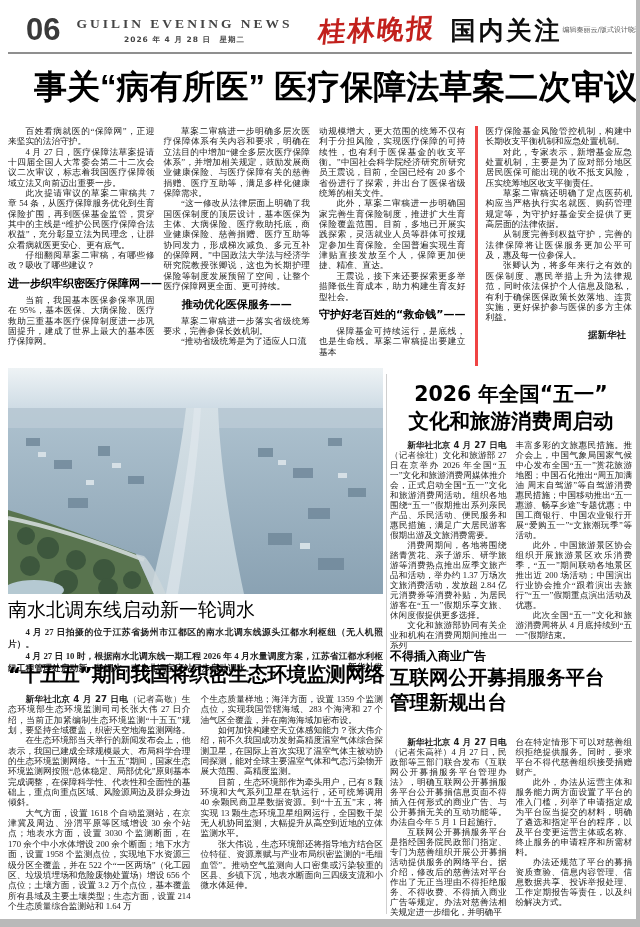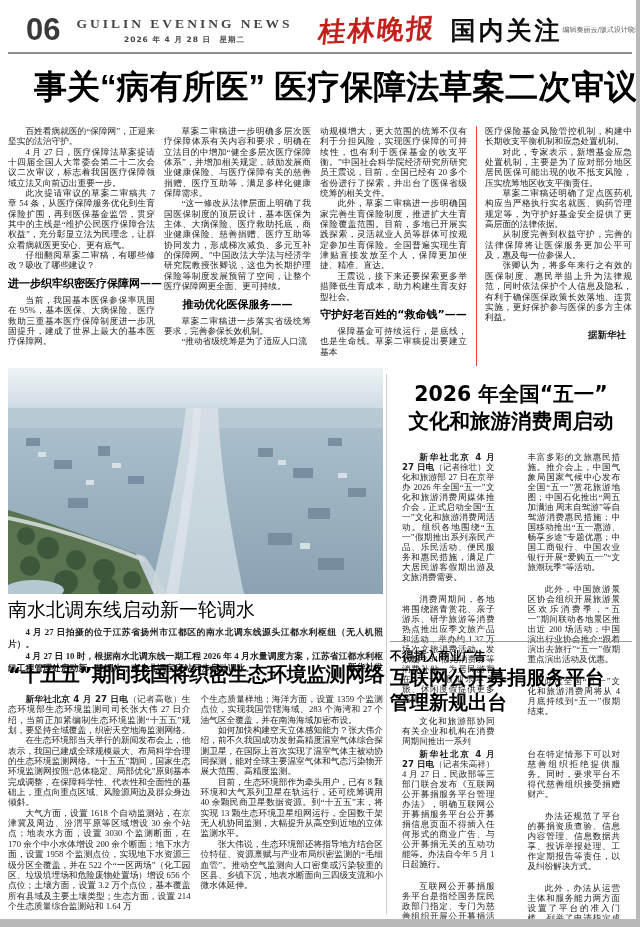--- a/index.html
+++ b/index.html
@@ -16,21 +16,21 @@
   .logo{font-family:"DejaVu Sans",sans-serif;font-size:27px;font-weight:900;color:#c2201c;transform:skewX(-8deg) rotate(-2deg);letter-spacing:2px;white-space:nowrap;}
   .section{font-family:"DejaVu Sans",sans-serif;font-size:25px;font-weight:900;color:#0d0d0d;margin-left:16px;letter-spacing:3px;white-space:nowrap;}
   .credits{margin-left:auto;font-size:7px;color:#5a5a5a;white-space:nowrap;font-family:"DejaVu Sans",sans-serif;}
   .hdr-rule{position:absolute;top:52px;left:8px;right:4px;height:2px;background:#8f8f8f;}
 
   
   .lead-hl{position:absolute;top:58px;left:0;width:636px;height:58px;line-height:58px;text-align:center;
     font-family:"Liberation Sans","DejaVu Sans",sans-serif;font-size:33px;font-weight:900;color:#000;white-space:nowrap;padding-left:34px;}
   .lead{position:absolute;top:126px;left:8px;width:624px;height:240px;display:flex;gap:9px;}
   .lcol{flex:1;min-width:0;}
-  .lcol.rule{border-left:1px solid #ef4444;padding-left:8px;}
+  .lcol.rule{border-left:3px solid #ef4444;padding-left:8px;}
   p.b{font-size:8.7px;line-height:10.35px;text-align:justify;text-indent:2em;margin:0;color:#222;}
   p.b.cont{text-indent:0;}
   .sub{font-family:"DejaVu Sans",sans-serif;font-weight:bold;font-size:11px;text-align:center;margin:5px 0 4px;color:#000;white-space:nowrap;}
   .byline{font-family:"DejaVu Sans",sans-serif;font-weight:bold;font-size:9.5px;text-align:right;margin-top:6px;padding-right:6px;}
 
   
   .photo{position:absolute;top:368px;left:8px;width:375px;height:226px;overflow:hidden;background:#9db3c2;}
   .water-hl{position:absolute;top:597px;left:8px;width:375px;font-family:"DejaVu Sans",sans-serif;font-size:19px;font-weight:400;color:#000;white-space:nowrap;}
   .caption{position:absolute;top:626px;left:8px;width:375px;}
   p.cap{font-size:8.8px;line-height:12px;text-align:justify;text-indent:2em;margin:0;font-weight:bold;color:#222;}
@@ -41,21 +41,21 @@
   .eco-body{position:absolute;top:694px;left:8px;width:375px;height:222px;display:flex;gap:10px;}
   .ecol{flex:1;min-width:0;}
   .dl{font-weight:bold;font-family:"DejaVu Sans",sans-serif;}
   .rep{color:#333;}
 
   
   .vrule{position:absolute;left:386px;top:374px;height:540px;width:1px;background:#cfcfcf;}
   .may-hl{position:absolute;top:381px;left:390px;width:242px;text-align:center;font-family:"DejaVu Sans",sans-serif;font-size:20.5px;font-weight:900;line-height:27px;color:#000;white-space:nowrap;}
   .may-body{position:absolute;top:440px;left:390px;width:242px;height:198px;display:flex;gap:9px;}
   .mcol{flex:1;min-width:0;}
-  p.s{font-size:8.6px;line-height:10px;text-align:justify;text-indent:2em;margin:12px;color:#222;}
+  p.s{font-size:8.6px;line-height:10px;text-align:justify;text-indent:2em;margin:0;color:#222;}
   p.s.cont{text-indent:0;}
   .rdiv{position:absolute;top:641px;left:390px;width:242px;height:1px;background:#9c9c9c;}
   .kicker{position:absolute;top:648px;left:390px;font-family:"DejaVu Sans",sans-serif;font-size:12px;font-weight:bold;color:#000;}
   .cha-hl{position:absolute;top:665px;left:390px;width:242px;font-family:"DejaVu Sans",sans-serif;font-size:19.5px;font-weight:900;line-height:25px;color:#000;white-space:nowrap;}
   .cha-body{position:absolute;top:737px;left:390px;width:242px;height:182px;display:flex;gap:9px;}
 </style>
 </head>
 <body>
 
 <div class="page">
@@ -214,18 +214,18 @@
     <div>互联网公开募捐服务平台</div>
     <div>管理新规出台</div>
   </div>
   <div class="cha-body">
     <div class="mcol">
       <p class="s"><b class="dl">新华社北京 4 月 27 日电</b><span class="rep">（记者朱高祥）</span><span>4 月 27 日，民政部等三部门联合发布《互联网公开募捐服务平台管理办法》，明确互联网公开募捐服务平台公开募捐信息页面不得插入任何形式的商业广告、与公开募捐无关的互动功能等。办法自今年 5 月 1 日起施行。</span></p>
       <p class="s">互联网公开募捐服务平台是指经国务院民政部门指定、专门为慈善组织开展公开募捐活动提供服务的网络平台。据介绍，修改后的慈善法对平台作出了无正当理由不得拒绝服务、不得收费、不得插入商业广告等规定。办法对慈善法相关规定进一步细化，并明确平</p>
     </div>
     <div class="mcol">
       <p class="s cont">台在特定情形下可以对慈善组织拒绝提供服务。同时，要求平台不得代慈善组织接受捐赠财产。</p>
+      <p class="s">此外，办法从运营主体和服务能力两方面设置了平台的准入门槛，列举了申请指定成为平台应当提交的材料，明确了遴选和指定平台的程序，以及平台变更运营主体或名称、终止服务的申请程序和所需材料。</p>
       <p class="s">办法还规范了平台的募捐资质查验、信息内容管理、信息数据共享、投诉举报处理、工作定期报告等责任，以及纠纷解决方式。</p>
-      <p class="s">此外，办法从运营主体和服务能力两方面设置了平台的准入门槛，列举了申请指定成为平台应当提交的材料，明确了遴选和指定平台的程序，以及平台变更运营主体或名称、终止服务的申请程序和所需材料。</p>
     </div>
   </div>
 
 </div>
 
 </body></html>

